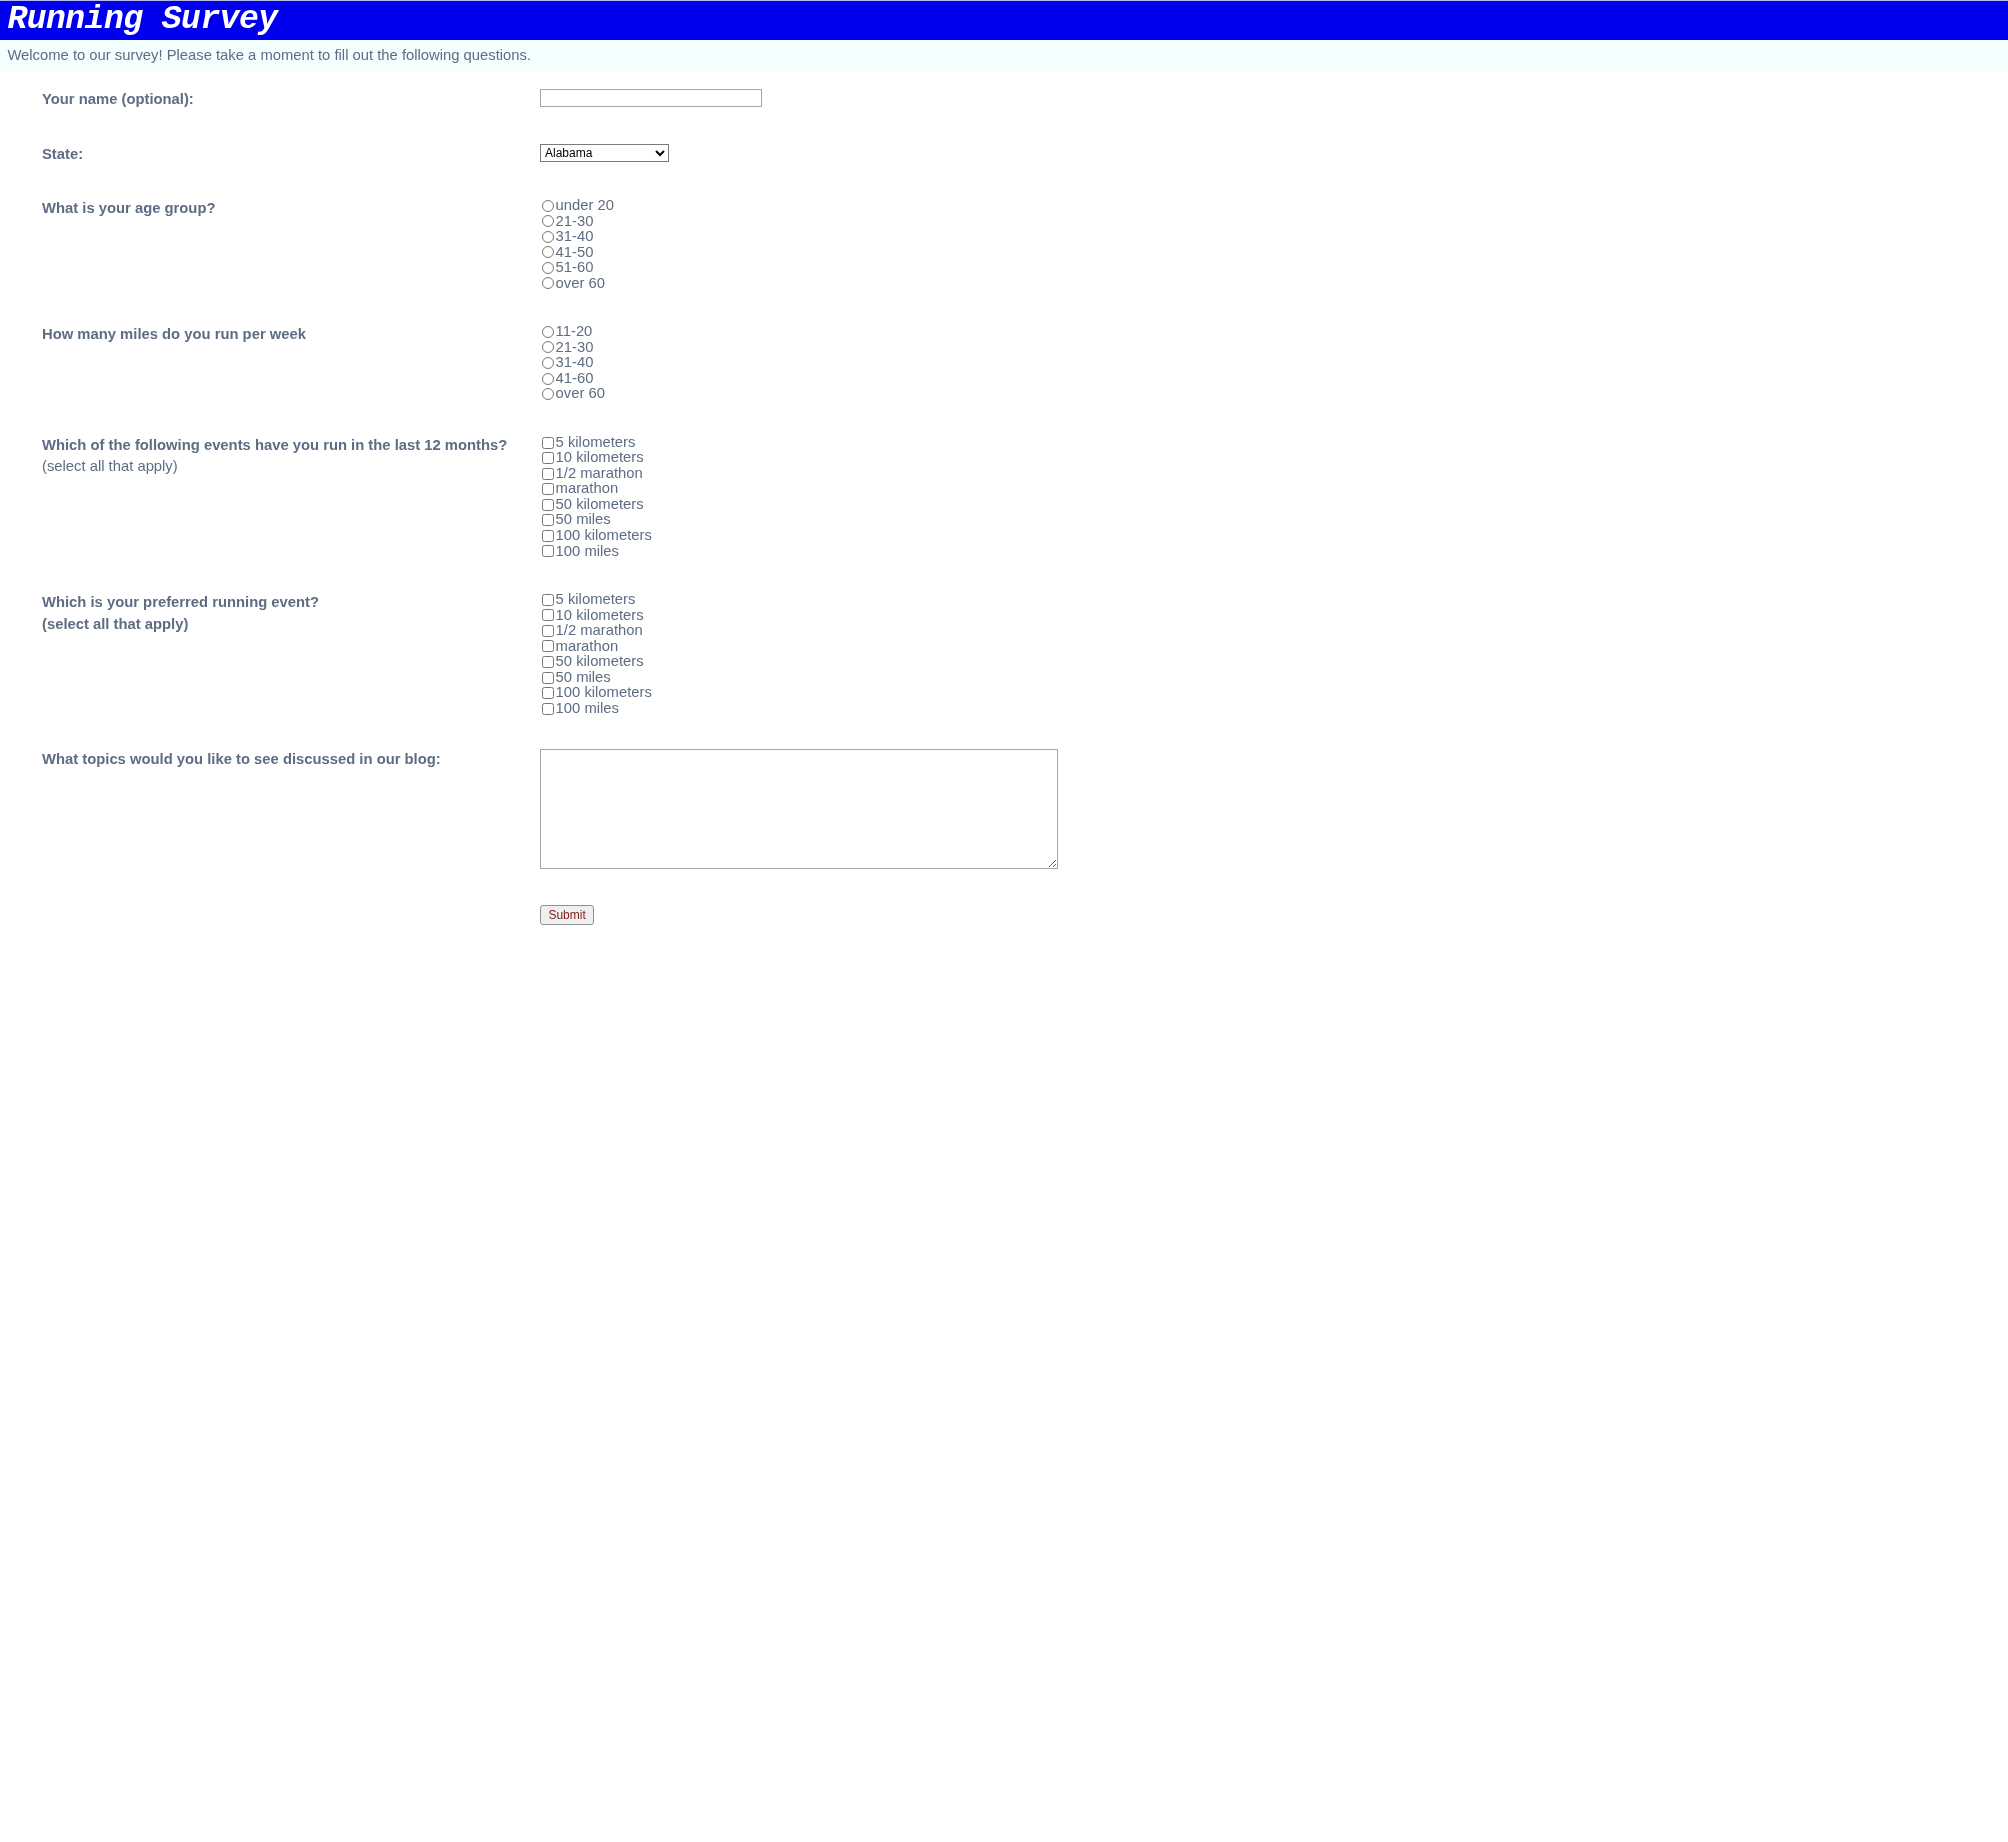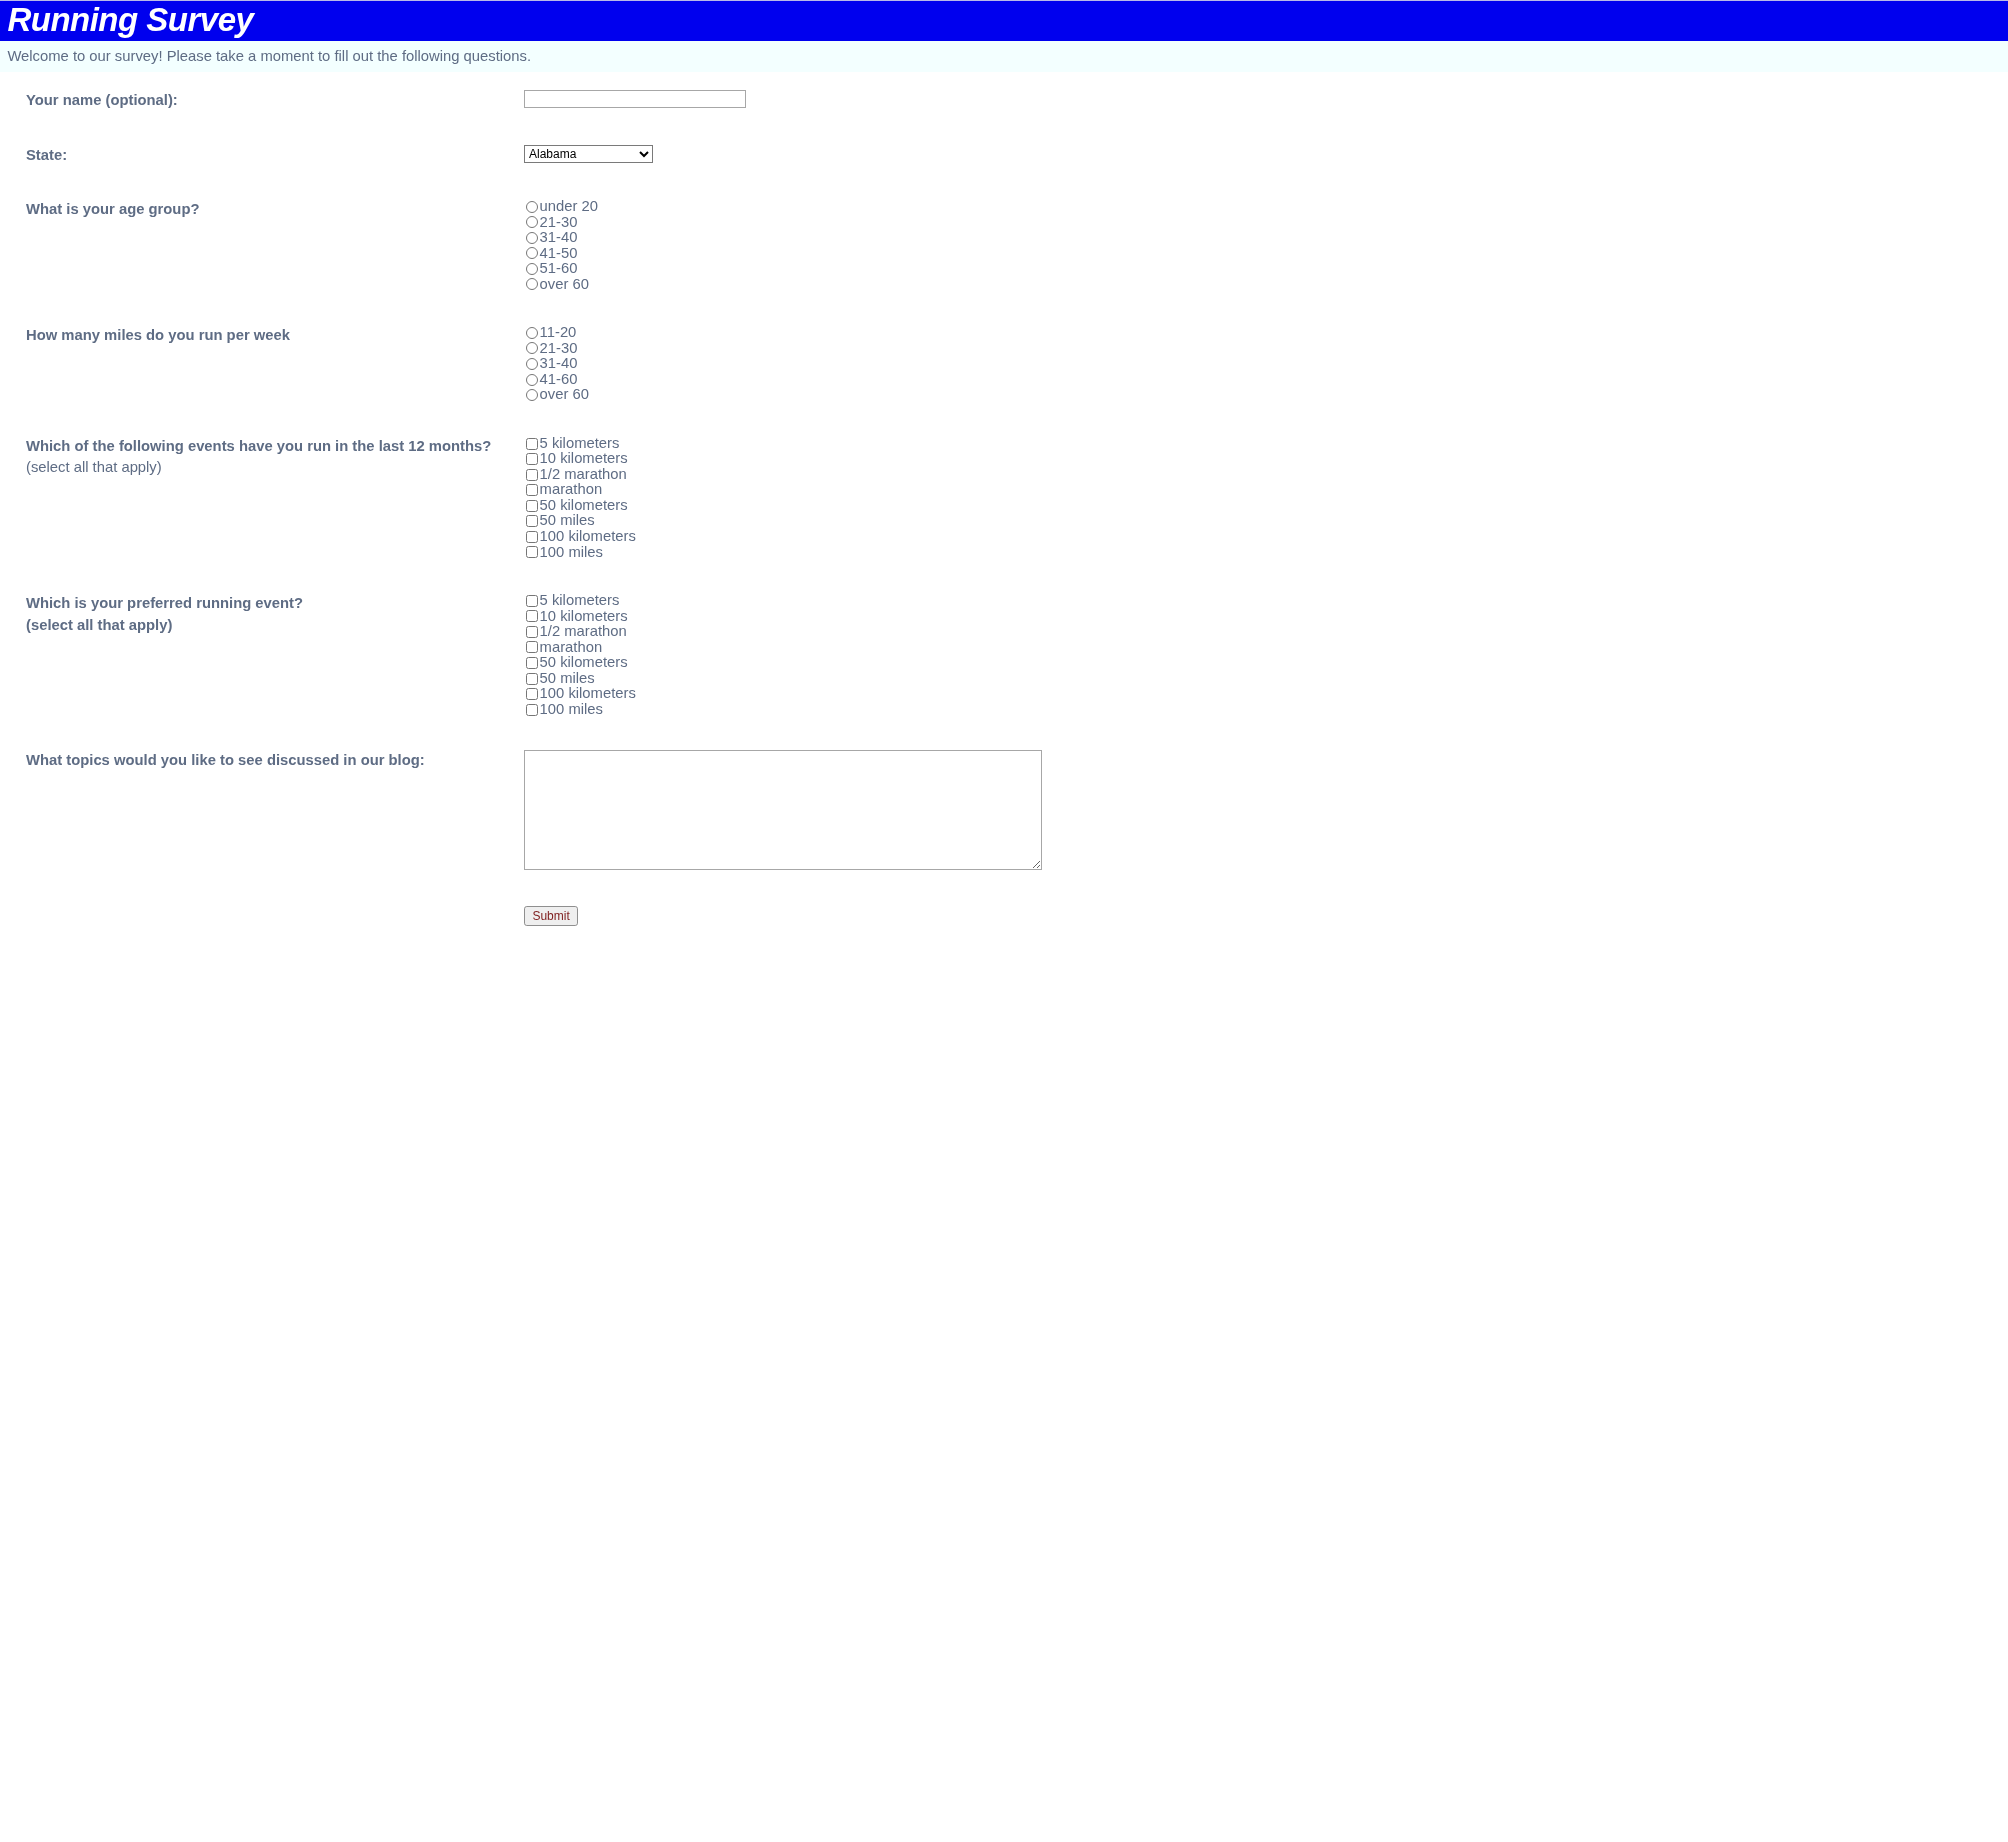--- a/index.html
+++ b/index.html
@@ -8,36 +8,38 @@
     font-family: Verdana, Geneva, sans-serif;
     background: #ffffff;
     color: #5e6c84;
     font-size: 14.8px;
   }
   .header {
     background: #0000ee;
     color: #ffffff;
     border-top: 1.8px solid #b9b9e8;
     padding: 0 0 1.8px 7.4px;
+    font-family: Liberation Mono, monospace;
   }
   .header h1 {
     margin: 0;
     font-size: 33px;
     font-weight: 700;
     letter-spacing: -0.5px;
     font-style: italic;
   }
   .welcome {
     background: #f3ffff;
     padding: 7.4px 7.4px;
     font-size: 14.8px;
     color: #5e6c84;
   }
   .form-area {
     padding: 18.5px 9.2px 28px 26px;
+    margin-left: 16px;
   }
   .row {
     display: flex;
     align-items: flex-start;
     margin-bottom: 33px;
   }
   .row .label {
     flex: 0 0 498px;
     font-size: 14.8px;
     line-height: 1.45;

